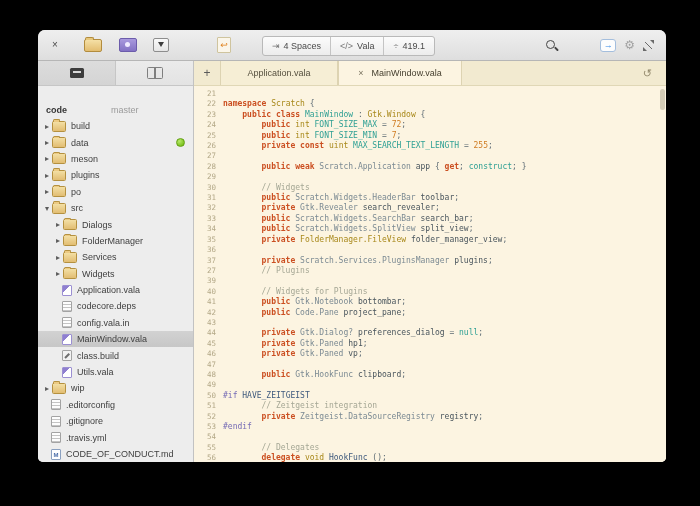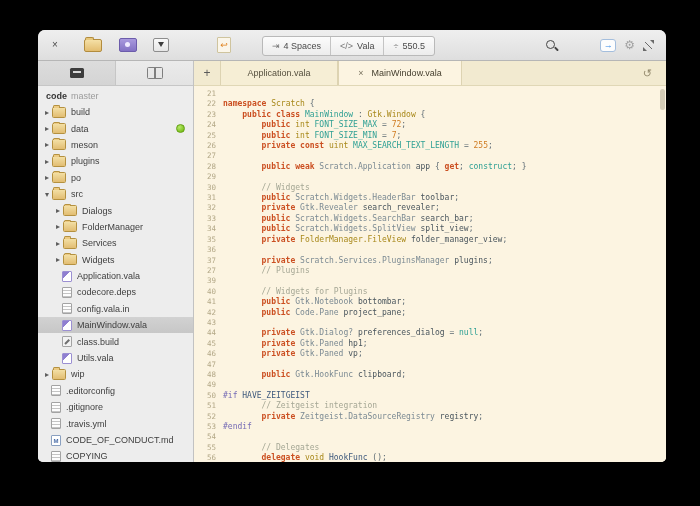--- a/index.html
+++ b/index.html
@@ -58,21 +58,21 @@
   .content{display:flex;height:401px;}
   .sidebar{width:155px;background:#ededed;border-right:1px solid #c2c2c2;display:flex;flex-direction:column;}
   .side-toggle{display:flex;height:24px;border-bottom:1px solid #c6c6c6;}
   .stg{flex:1;display:flex;align-items:center;justify-content:center;border:none;cursor:default;}
   .stg.active{background:linear-gradient(#dcdcdc,#d4d4d4);}
   .stg.idle{background:linear-gradient(#ebebeb,#e3e3e3);border-left:1px solid #c6c6c6;}
   .files-ic{width:14px;height:10px;background:#3d3d3d;border-radius:1.5px;}
   .files-ic i{display:block;width:8px;height:1.5px;background:#d9d9d9;margin:3px auto 0;}
   .grid-ic{width:14px;height:10px;border:1px solid #7f7f7f;border-radius:1.5px;
     background:linear-gradient(to right,transparent 44%,#7f7f7f 44% 56%,transparent 56%);}
-  .proj{height:16px;display:flex;align-items:center;padding-left:8px;font-size:9px;margin-top:2px;}
+  .proj{height:16px;display:flex;align-items:center;padding-left:8px;font-size:9px;margin-top:16px;gap:40px;}
   .proj b{color:#373737;font-weight:bold;}
   .proj span{color:#9b9b9b;margin-left:4px;}
   .tree{flex:1;overflow:hidden;}
   .trow{height:16.4px;display:flex;align-items:center;font-size:9px;color:#3e3e3e;cursor:default;}
   .trow.sel{background:linear-gradient(#d2d2d2,#c7c7c7);}
   .arrow{width:10px;font-size:8px;color:#5c5c5c;text-align:center;flex:0 0 10px;}
   .fold{width:12px;height:9px;background:linear-gradient(#f3dfa4,#e2bd72);
     border:1px solid #b5913f;border-radius:1.5px;position:relative;flex:0 0 12px;}
   .fold::before{content:"";position:absolute;left:0;top:-2.5px;width:5px;height:1.5px;
     background:#ecca82;border:1px solid #b5913f;border-bottom:none;border-radius:1.5px 1.5px 0 0;}
@@ -137,21 +137,21 @@
         <button class="seg">
           <span class="g">⇥</span>
           <span>4 Spaces</span>
         </button>
         <button class="seg">
           <span class="g">&lt;/&gt;</span>
           <span>Vala</span>
         </button>
         <button class="seg">
           <span class="g">÷</span>
-          <span>550.5</span>
+          <span>419.1</span>
         </button>
       </div>
 
       <div class="tb-right">
         <button class="tbtn search">
             <span></span>
           </button>
         <button class="tbtn share">→</button>
         <button class="tbtn gear">⚙</button>
         <button class="tbtn expand">

